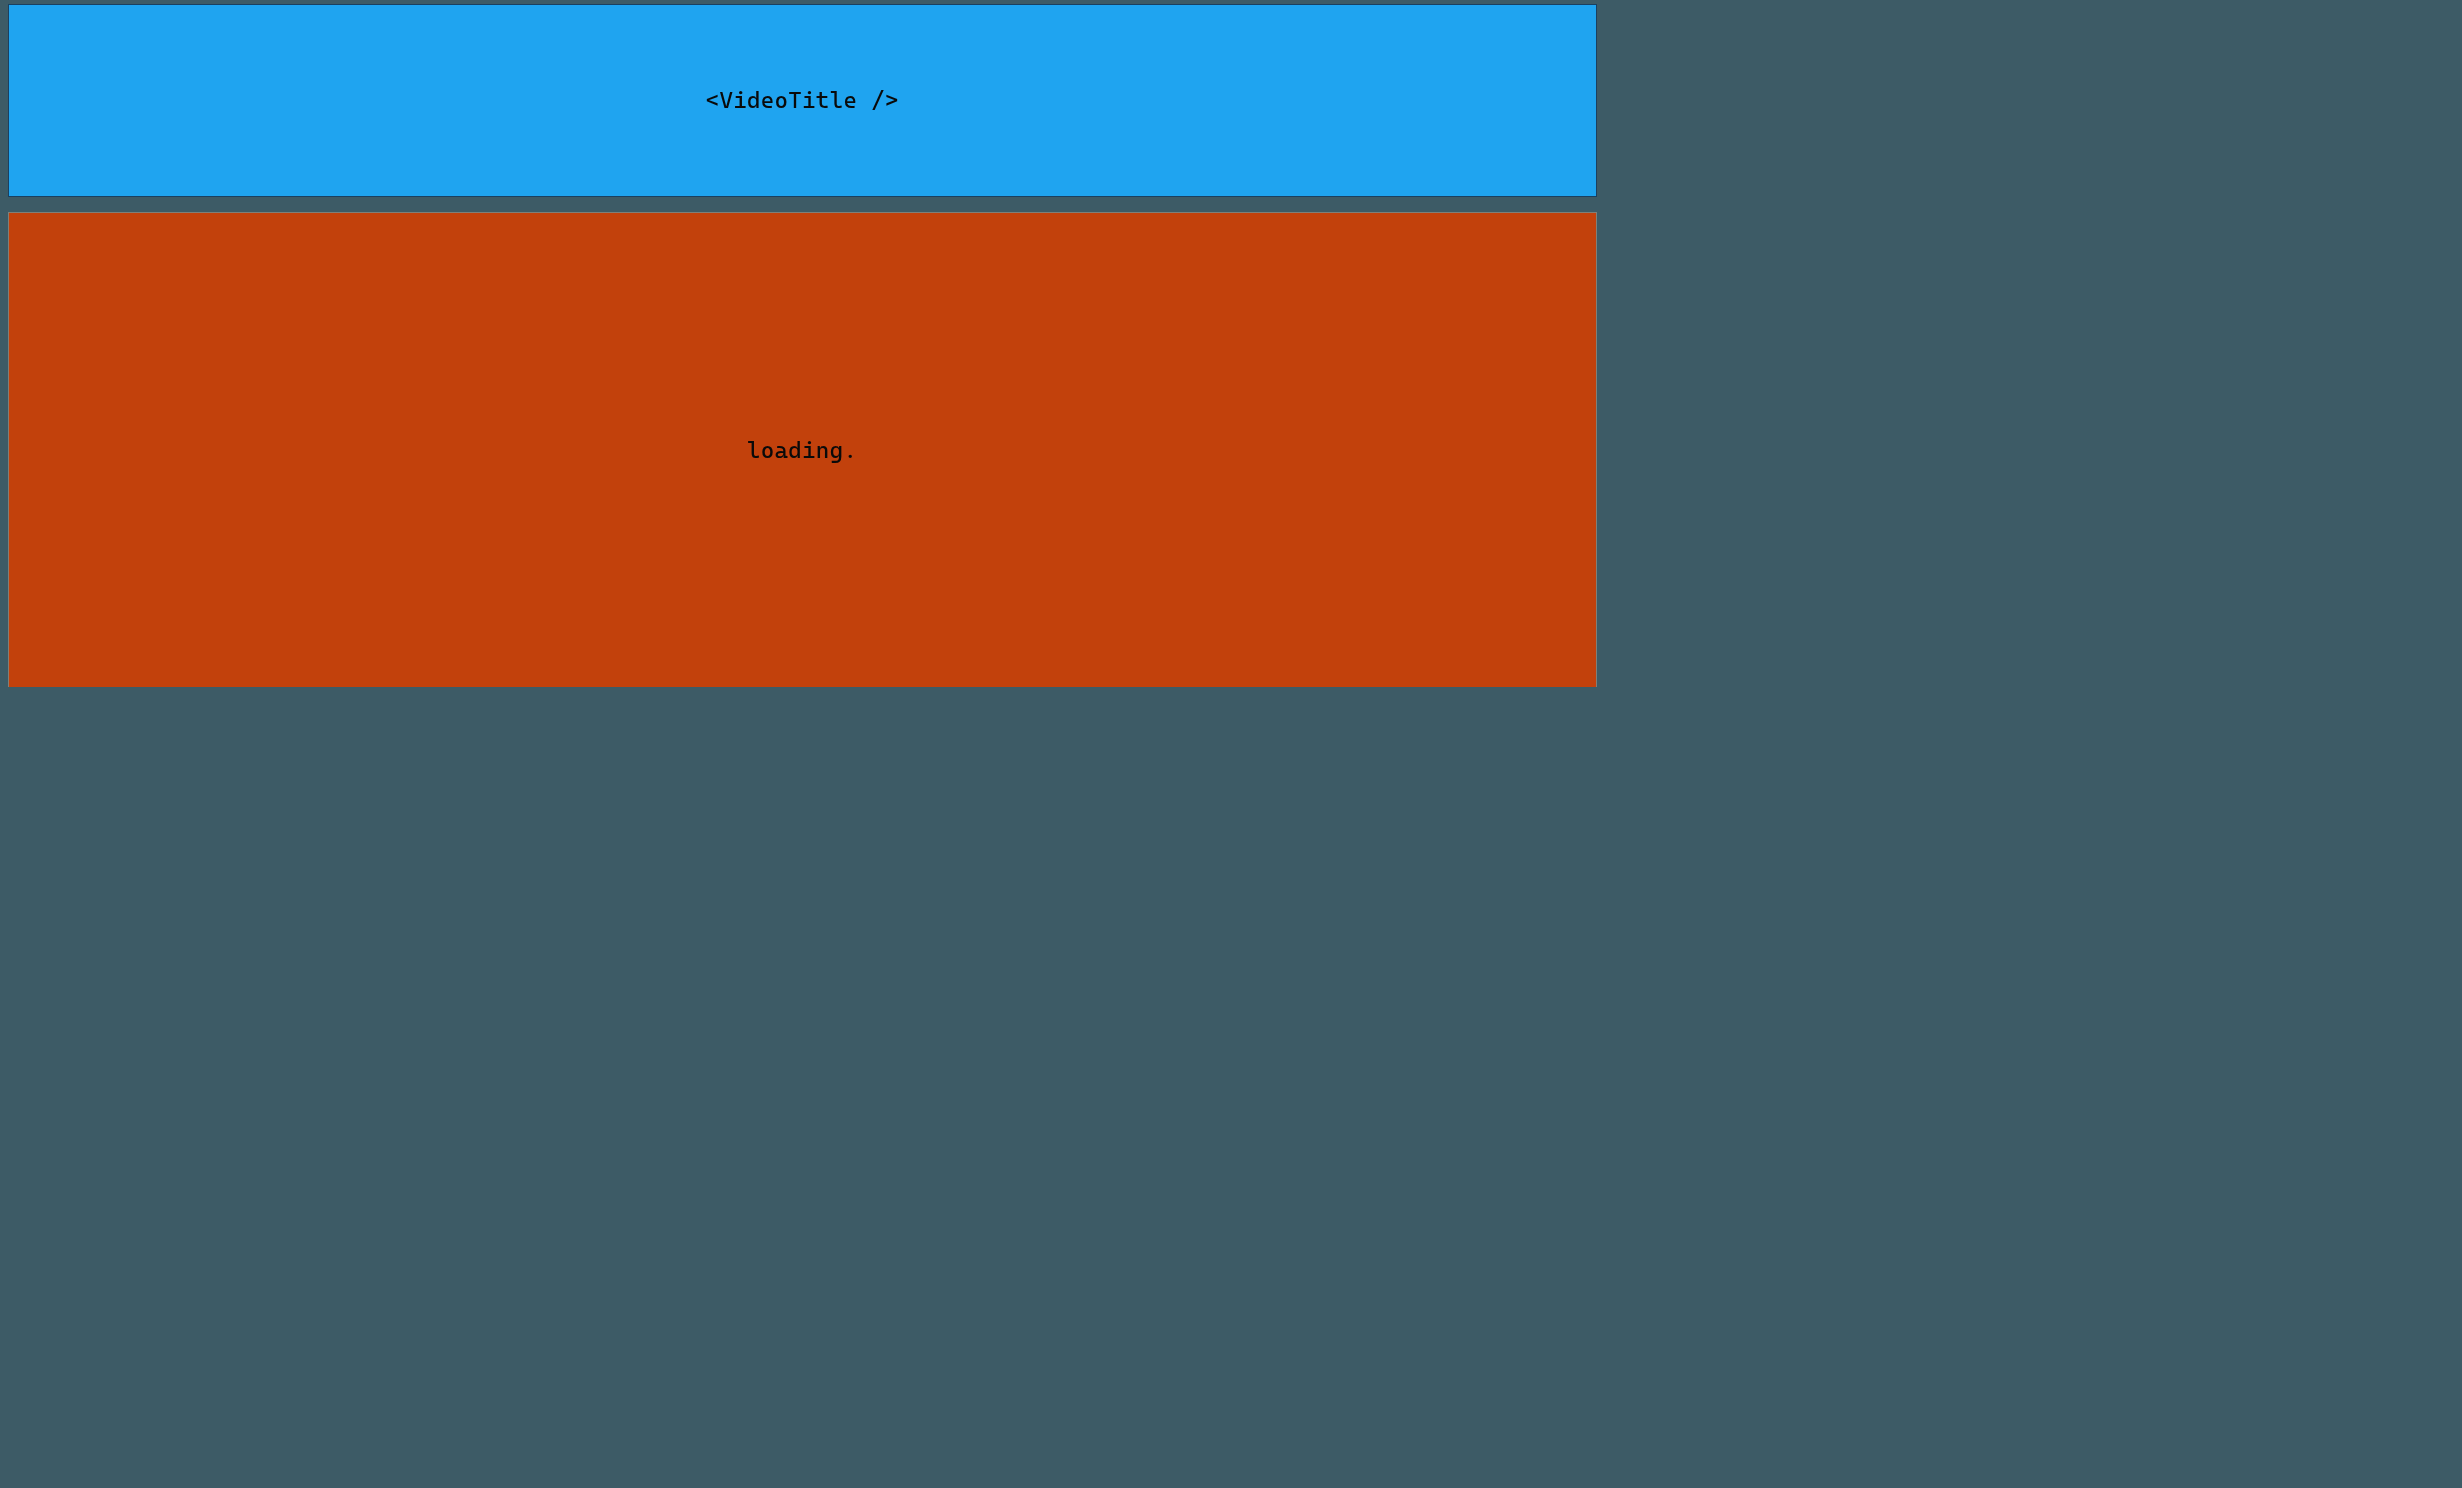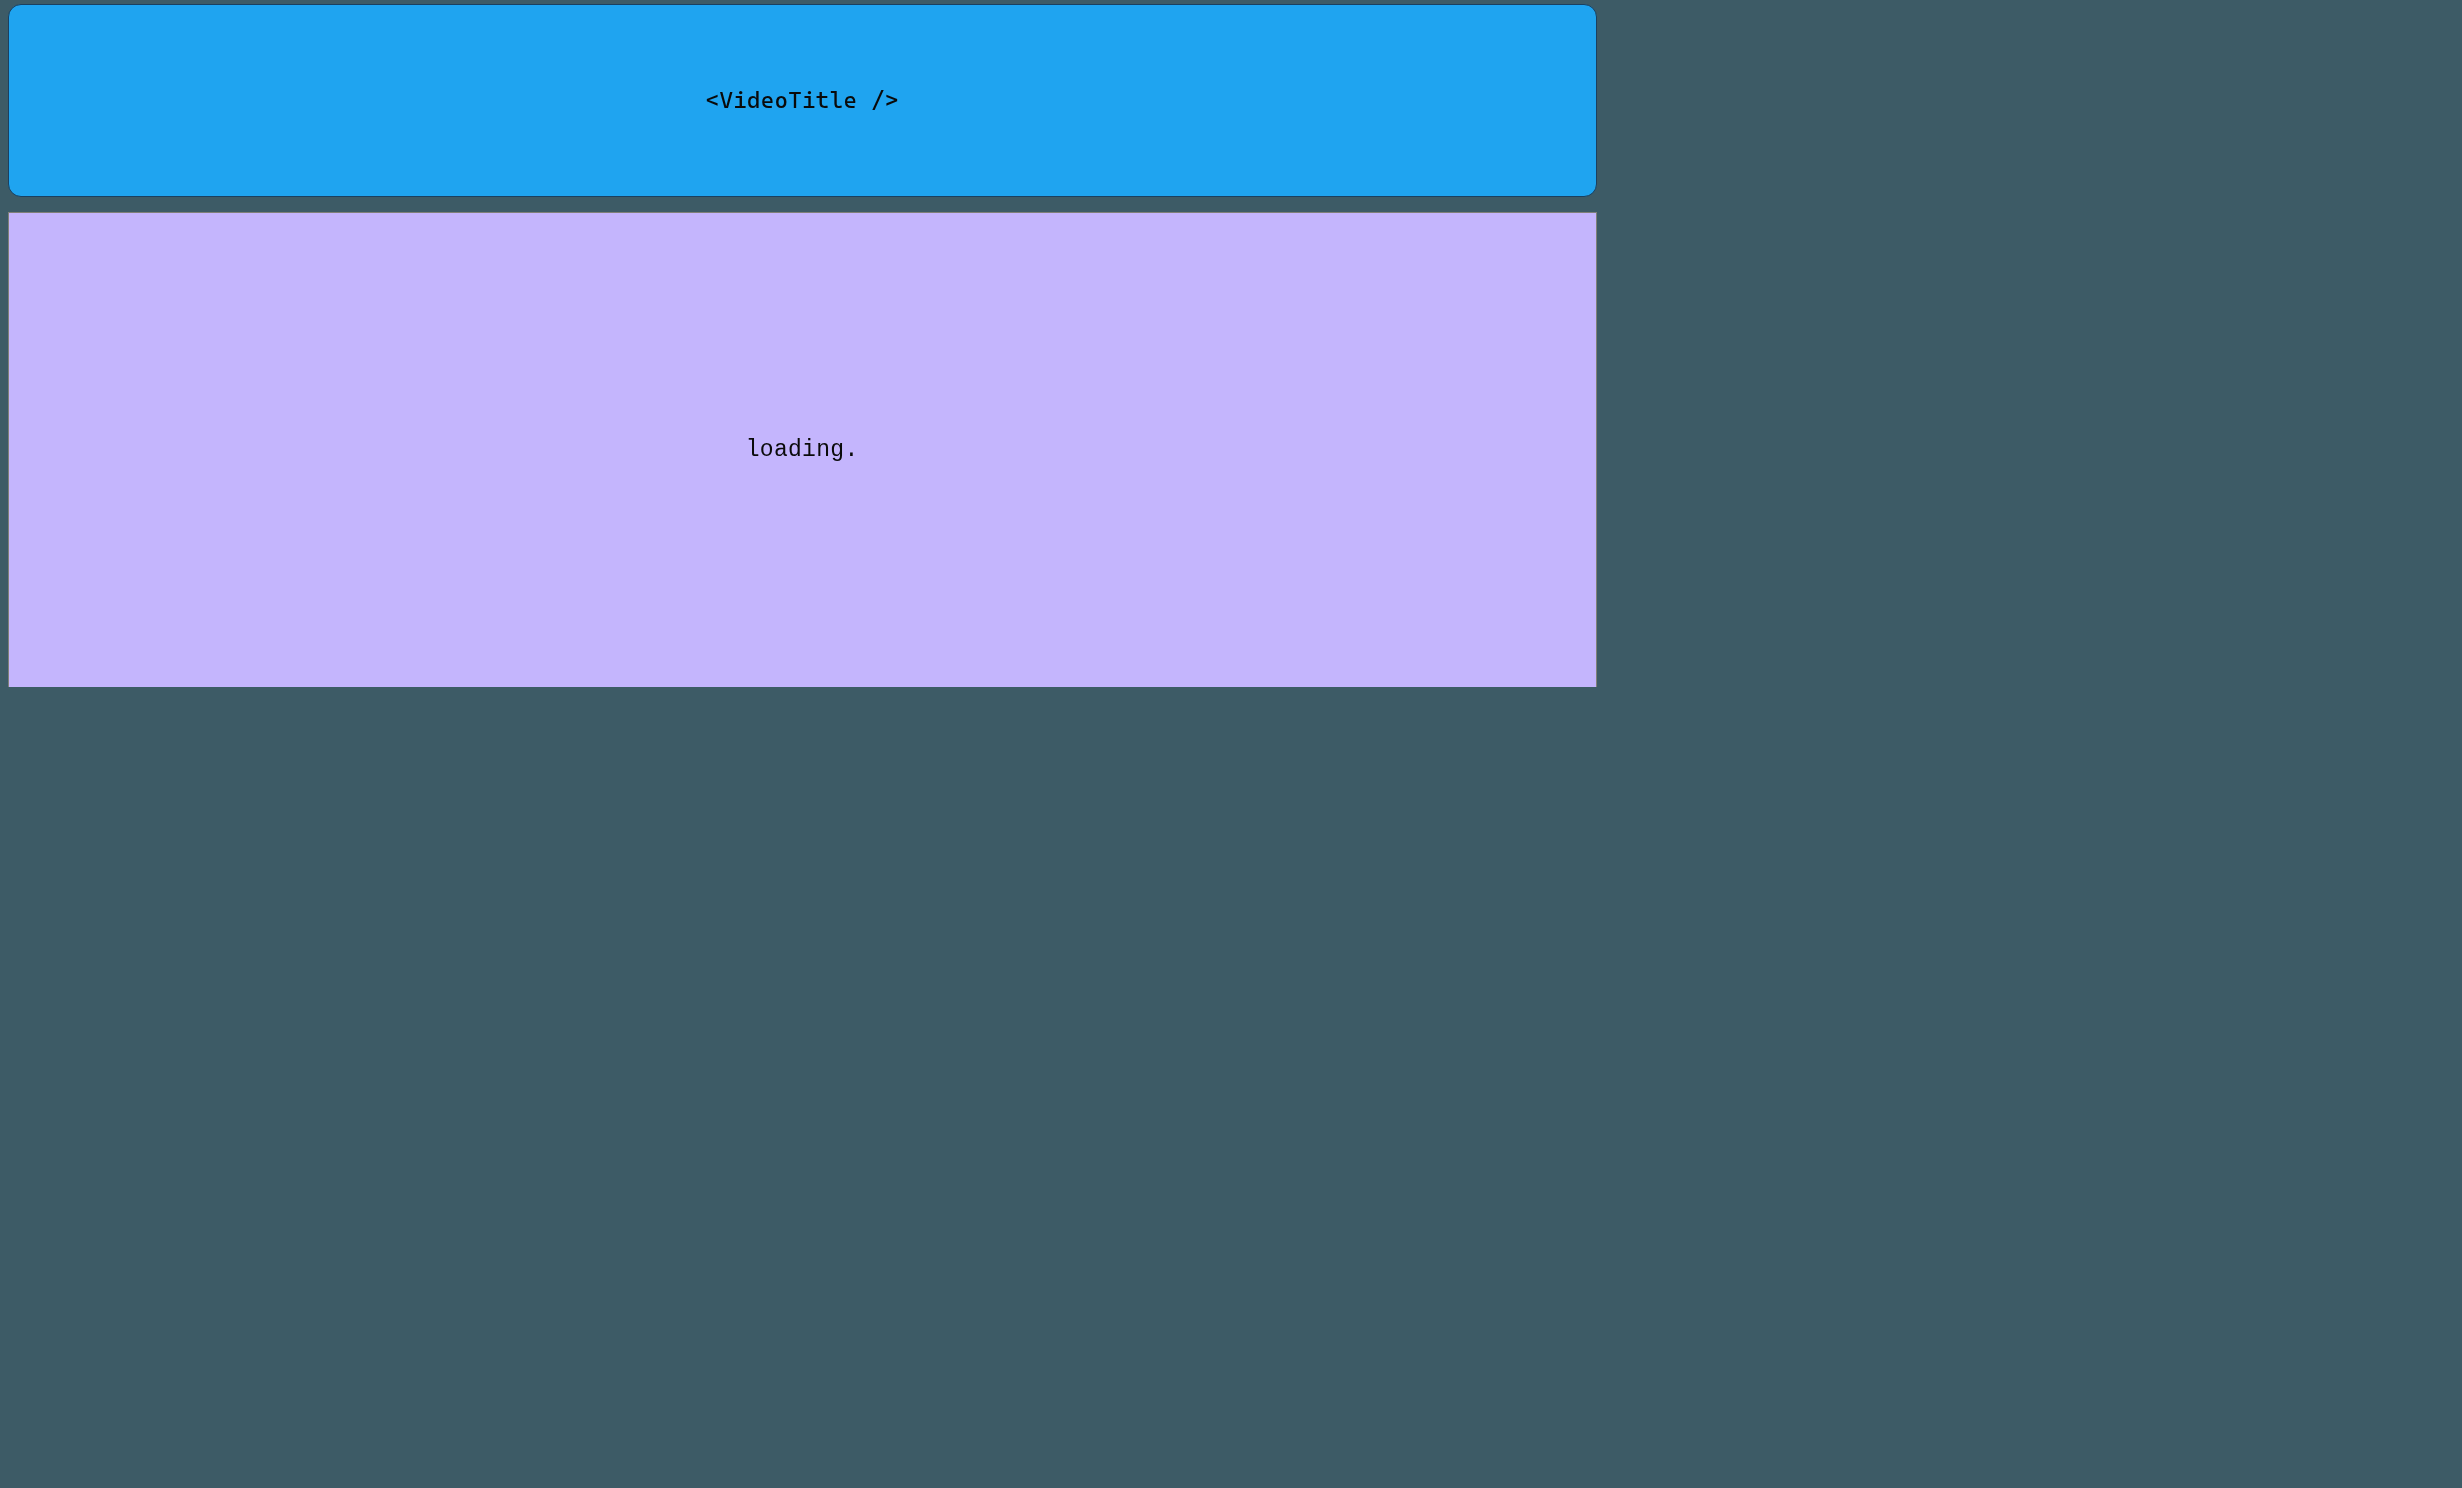--- a/index.html
+++ b/index.html
@@ -52,32 +52,30 @@
       background: #24d04b;
       border: 1.3px solid #1a4030;
     }
     
     .blue-box {
       background: #1fa4f0;
       border: 1.3px solid #1a4060;
     }
     
     .gray-box {
-      background: #c4b5fd;
+      background: #c2410c;
       border: 1.3px solid #808078;
-      font-family: Liberation Mono, monospace;
     }
     
     .sidebar-box {
       height: 100%;
     }
     
     .title-box {
       height: 13%;
-      border-radius: 13px;
     }
     
     .player-box {
       height: 55%;
     }
     
     .loading-box {
       height: 32%;
       border-bottom: none;
     }

